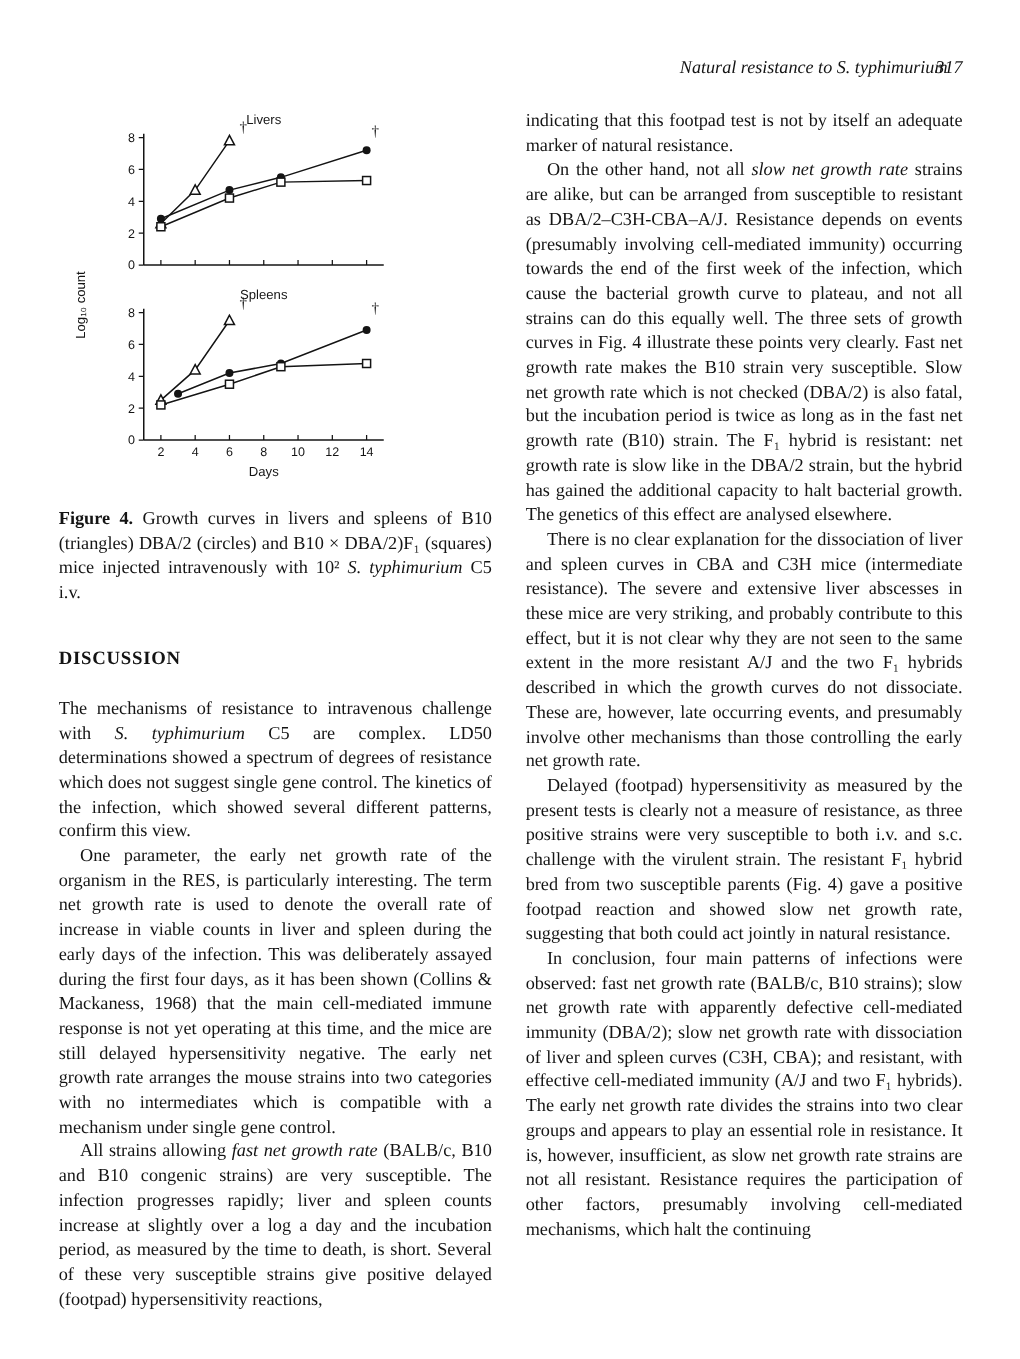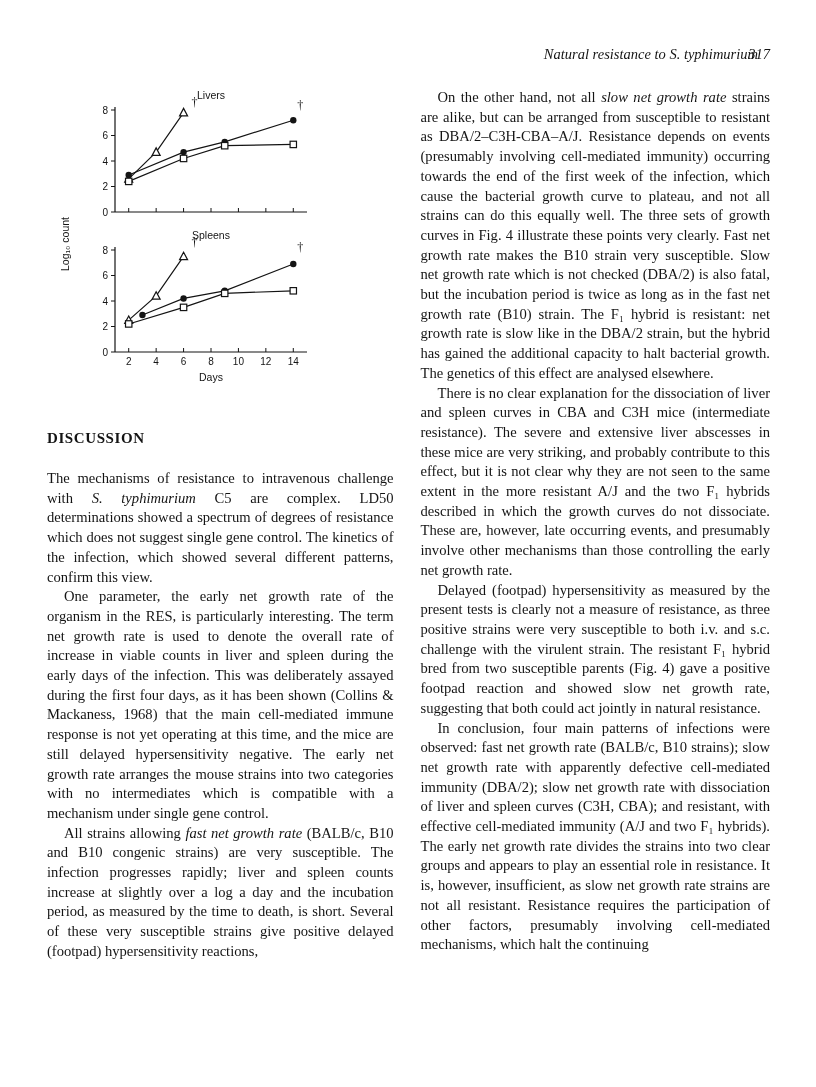--- a/index.html
+++ b/index.html
@@ -116,33 +116,37 @@
                 <circle cx="212.28571428571428" cy="36.02499999999999" r="3.2" fill="#141414"></circle>
                 <polyline points="47.714285714285715,95.95 102.57142857142857,79.375 143.71428571428572,65.35 212.28571428571428,62.800000000000004" fill="none" stroke="#141414" stroke-width="1.2"></polyline>
                 <rect x="44.51428571428571" y="92.75" width="6.4" height="6.4" fill="#fff" stroke="#141414" stroke-width="1.2"></rect>
                 <rect x="99.37142857142857" y="76.175" width="6.4" height="6.4" fill="#fff" stroke="#141414" stroke-width="1.2"></rect>
                 <rect x="140.51428571428573" y="62.14999999999999" width="6.4" height="6.4" fill="#fff" stroke="#141414" stroke-width="1.2"></rect>
                 <rect x="209.0857142857143" y="59.6" width="6.4" height="6.4" fill="#fff" stroke="#141414" stroke-width="1.2"></rect>
                 <text x="113.54285714285714" y="18.174999999999997" text-anchor="middle" font-size="12" font-family="Liberation Serif, serif" fill="#141414">†</text>
                 <text x="219.14285714285714" y="22.637500000000003" text-anchor="middle" font-size="12" font-family="Liberation Serif, serif" fill="#141414">†</text>
               </svg></div>
         </div>
+        <figcaption class="caption body">
+            <p><span style="font-weight: bold;">Figure 4.</span><span> Growth curves in livers and spleens of B10 (triangles) DBA/2 (circles) and B10 × DBA/2)F₁ (squares) mice injected intravenously with 10² </span><span style="font-style: italic;">S. typhimurium</span><span> C5 i.v.</span></p>
+          </figcaption>
       </figure>
 
       <h2 class="heading">DISCUSSION</h2>
 
       <div class="body">
           <p><span>The mechanisms of resistance to intravenous challenge with </span><span style="font-style: italic;">S. typhimurium</span><span> C5 are complex. LD50 determinations showed a spectrum of degrees of resistance which does not suggest single gene control. The kinetics of the infection, which showed several different patterns, confirm this view.</span></p>
           <p class="indent"><span>One parameter, the early net growth rate of the organism in the RES, is particularly interesting. The term net growth rate is used to denote the overall rate of increase in viable counts in liver and spleen during the early days of the infection. This was deliberately assayed during the first four days, as it has been shown (Collins &amp; Mackaness, 1968) that the main cell-mediated immune response is not yet operating at this time, and the mice are still delayed hypersensitivity negative. The early net growth rate arranges the mouse strains into two categories with no intermediates which is compatible with a mechanism under single gene control.</span></p>
           <p class="indent"><span>All strains allowing </span><span style="font-style: italic;">fast net growth rate</span><span> (BALB/c, B10 and B10 congenic strains) are very susceptible. The infection progresses rapidly; liver and spleen counts increase at slightly over a log a day and the incubation period, as measured by the time to death, is short. Several of these very susceptible strains give positive delayed (footpad) hypersensitivity reactions,</span></p>
         </div>
     </div>
 
     <div class="col right">
       <div class="body">
+          <p><span>indicating that this footpad test is not by itself an adequate marker of natural resistance.</span></p>
           <p class="indent"><span>On the other hand, not all </span><span style="font-style: italic;">slow net growth rate</span><span> strains are alike, but can be arranged from susceptible to resistant as DBA/2–C3H-CBA–A/J. Resistance depends on events (presumably involving cell-mediated immunity) occurring towards the end of the first week of the infection, which cause the bacterial growth curve to plateau, and not all strains can do this equally well. The three sets of growth curves in Fig. 4 illustrate these points very clearly. Fast net growth rate makes the B10 strain very susceptible. Slow net growth rate which is not checked (DBA/2) is also fatal, but the incubation period is twice as long as in the fast net growth rate (B10) strain. The F₁ hybrid is resistant: net growth rate is slow like in the DBA/2 strain, but the hybrid has gained the additional capacity to halt bacterial growth. The genetics of this effect are analysed elsewhere.</span></p>
           <p class="indent"><span>There is no clear explanation for the dissociation of liver and spleen curves in CBA and C3H mice (intermediate resistance). The severe and extensive liver abscesses in these mice are very striking, and probably contribute to this effect, but it is not clear why they are not seen to the same extent in the more resistant A/J and the two F₁ hybrids described in which the growth curves do not dissociate. These are, however, late occurring events, and presumably involve other mechanisms than those controlling the early net growth rate.</span></p>
           <p class="indent"><span>Delayed (footpad) hypersensitivity as measured by the present tests is clearly not a measure of resistance, as three positive strains were very susceptible to both i.v. and s.c. challenge with the virulent strain. The resistant F₁ hybrid bred from two susceptible parents (Fig. 4) gave a positive footpad reaction and showed slow net growth rate, suggesting that both could act jointly in natural resistance.</span></p>
           <p class="indent"><span>In conclusion, four main patterns of infections were observed: fast net growth rate (BALB/c, B10 strains); slow net growth rate with apparently defective cell-mediated immunity (DBA/2); slow net growth rate with dissociation of liver and spleen curves (C3H, CBA); and resistant, with effective cell-mediated immunity (A/J and two F₁ hybrids). The early net growth rate divides the strains into two clear groups and appears to play an essential role in resistance. It is, however, insufficient, as slow net growth rate strains are not all resistant. Resistance requires the participation of other factors, presumably involving cell-mediated mechanisms, which halt the continuing</span></p>
         </div>
     </div>
 
   </div>
 </div>
 

